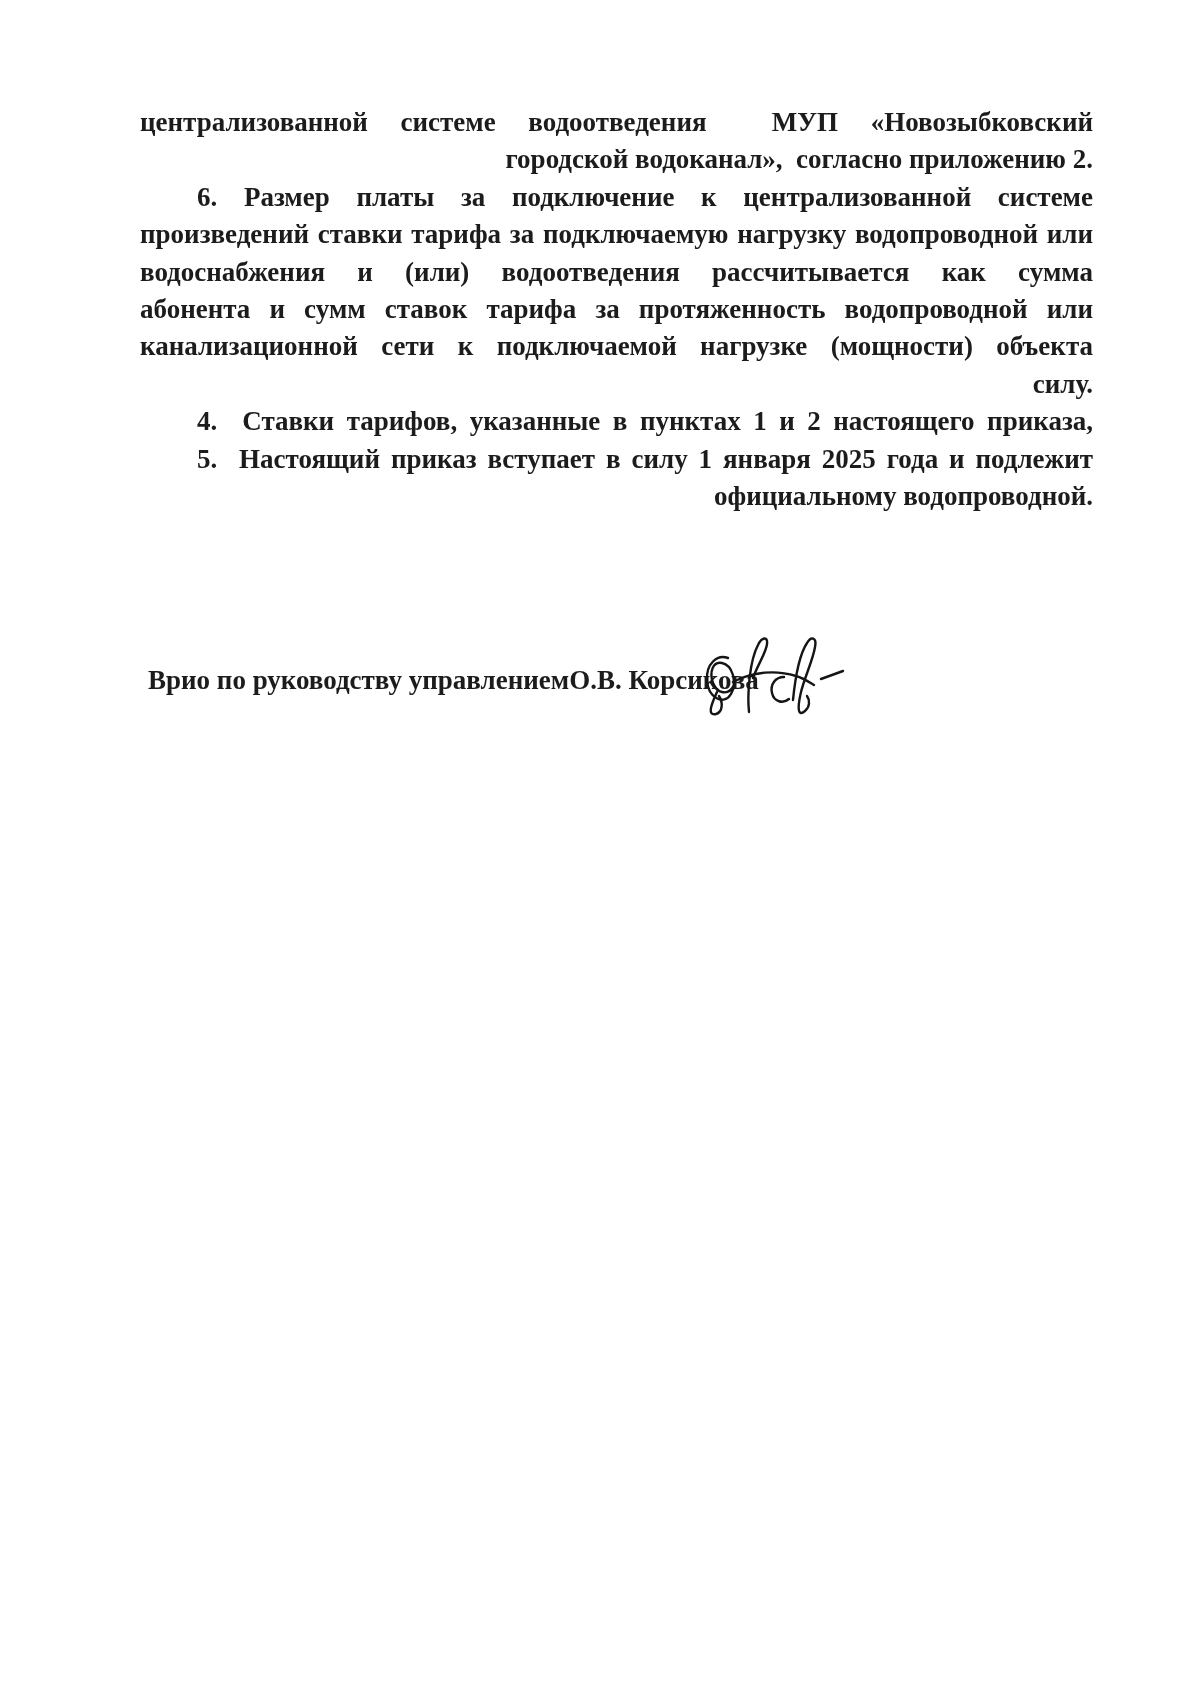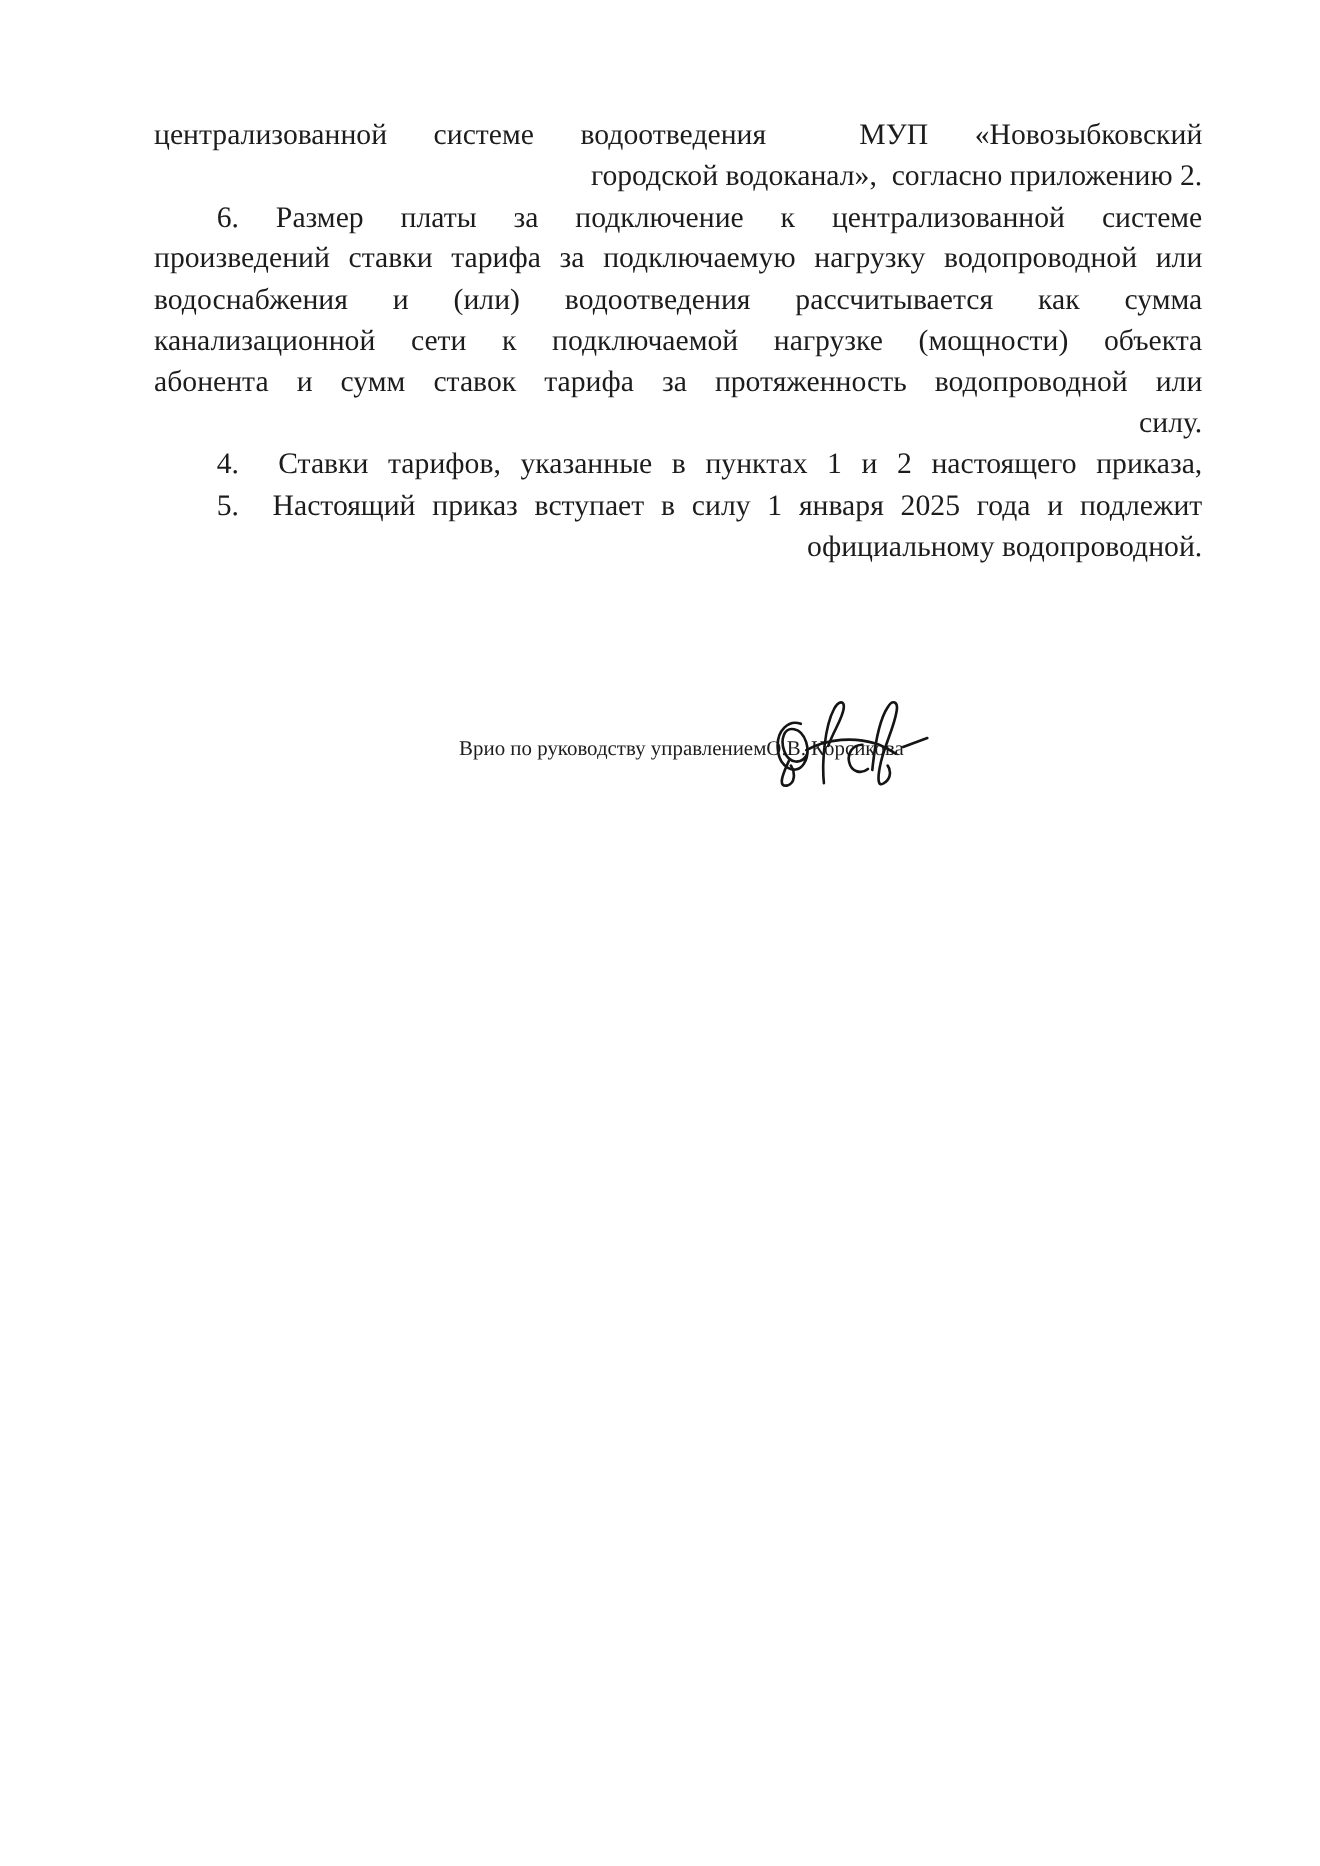--- a/index.html
+++ b/index.html
@@ -8,20 +8,21 @@
     background: #ffffff;
   }
   .page {
     position: relative;
     width: 1200px;
     height: 1473px;
     background: #ffffff;
     overflow: hidden;
     font-family: "Liberation Serif", "DejaVu Serif", serif;
     color: #1c1c1c;
+    font-weight: bold;
   }
   .text-block {
     position: absolute;
     left: 140px;
     top: 104px;
     width: 953px;
   }
   .line {
     font-size: 27px;
     line-height: 37.4px;
@@ -37,23 +38,23 @@
   }
   .ind {             
     padding-left: 57px;
   }
   .sign-row {
     position: absolute;
     left: 140px;
     top: 662px;
     width: 953px;
     display: flex;
-    justify-content: center;
+    justify-content: flex-start;
     align-items: baseline;
-    font-size: 19px;
+    font-size: 27px;
     line-height: 37.4px;
   }
   .sign-label { padding-left: 8px; }
   .sign-name  { padding-right: 2px; }
   .signature-svg {
     position: absolute;
     left: 697px;
     top: 622px;
     width: 152px;
     height: 98px;
@@ -71,22 +72,22 @@
 <body>
 
 <div class="page">
 
   <div class="text-block">
     <div class="line j">централизованной системе водоотведения &nbsp;МУП «Новозыбковский</div>
     <div class="line last">городской водоканал»,&nbsp; согласно приложению 2.</div>
     <div class="line j ind">6. Размер платы за подключение к централизованной системе</div>
     <div class="line j">произведений ставки тарифа за подключаемую нагрузку водопроводной или</div>
     <div class="line j">водоснабжения и (или) водоотведения рассчитывается как сумма</div>
+    <div class="line j">абонента и сумм ставок тарифа за протяженность водопроводной или</div>
     <div class="line j">канализационной сети к подключаемой нагрузке (мощности) объекта</div>
-    <div class="line j">абонента и сумм ставок тарифа за протяженность водопроводной или</div>
     <div class="line last">силу.</div>
     <div class="line j ind">4.&nbsp; Ставки тарифов, указанные в пунктах 1 и 2 настоящего приказа,</div>
     <div class="line j ind">5.&nbsp; Настоящий приказ вступает в силу 1 января 2025 года и подлежит</div>
     <div class="line last">официальному водопроводной.</div>
   </div>
 
   <div class="sign-row">
     <span class="sign-label">Врио по руководству управлением</span>
     <span class="sign-name">О.В. Корсикова</span>
   </div>

